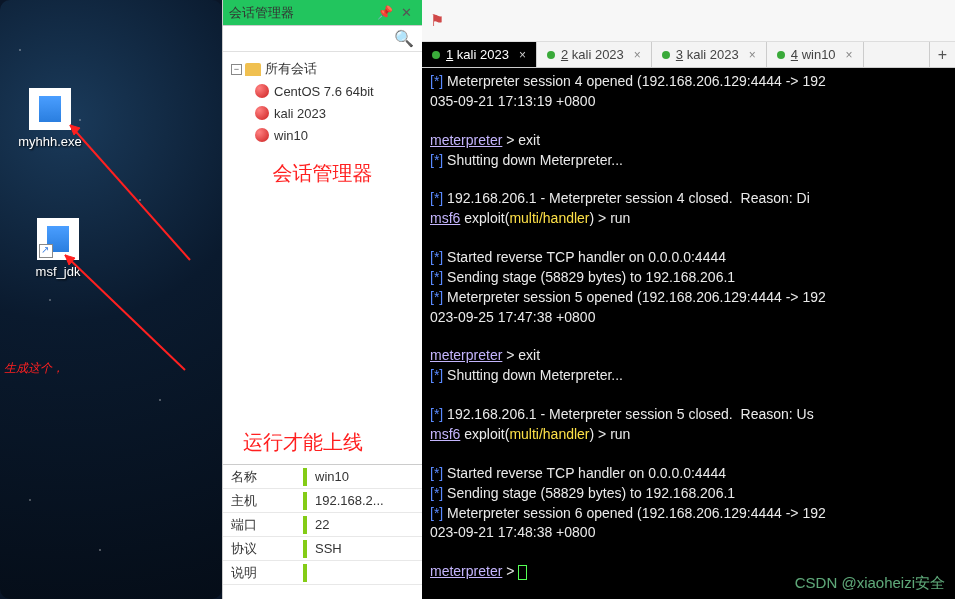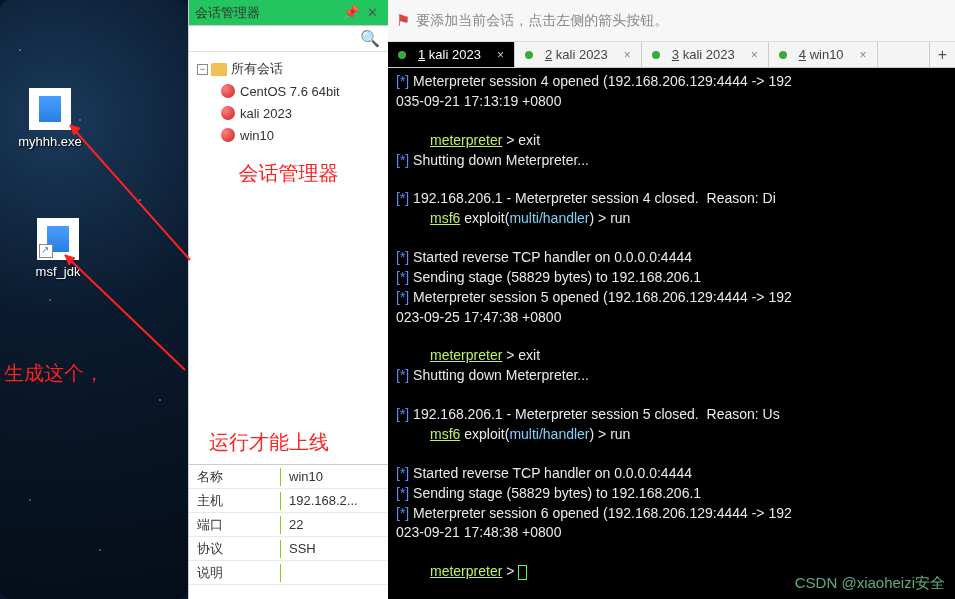--- a/index.html
+++ b/index.html
@@ -1,67 +1,67 @@
 <!DOCTYPE html>
 <html><head>
 <meta charset="utf-8">
 <style>
 * { margin:0; padding:0; box-sizing:border-box; font-family:"Microsoft YaHei",Arial,sans-serif; }
 body { width:955px; height:599px; overflow:hidden; display:flex; background:#0a1628; }
 
 
-.desktop { width:188px; height:100%; background:radial-gradient(circle at 30% 20%,#1a3a5a 0%,#0a1a2e 40%,#050d18 100%); position:relative;border-radius:10px; }
+.desktop { width:222px; height:100%; background:radial-gradient(circle at 30% 20%,#1a3a5a 0%,#0a1a2e 40%,#050d18 100%); position:relative;border-radius:10px; }
 .desktop::before { content:""; position:absolute; inset:0; background-image:radial-gradient(1px 1px at 20px 50px,#fff,transparent),radial-gradient(1px 1px at 80px 120px,#eee,transparent),radial-gradient(1px 1px at 140px 200px,#fff,transparent),radial-gradient(1px 1px at 50px 300px,#eee,transparent),radial-gradient(1px 1px at 160px 400px,#fff,transparent),radial-gradient(1px 1px at 30px 500px,#eee,transparent),radial-gradient(1px 1px at 100px 550px,#fff,transparent); }
 .desktop-icon { position:absolute; width:80px; text-align:center; cursor:pointer; }
 .desktop-icon .icon-img { width:42px; height:42px; background:#fff; margin:0 auto 4px; display:flex; align-items:center; justify-content:center; }
 .desktop-icon .icon-img::before { content:""; width:22px; height:26px; background:linear-gradient(#4a9eff,#2a7edf); }
 .desktop-icon .label { color:#fff; font-size:13px; text-shadow:1px 1px 2px #000; }
 .shortcut-arrow { position:absolute; bottom:2px; left:2px; width:14px; height:14px; background:#fff; border:1px solid #888; }
 .shortcut-arrow::before { content:"↗"; position:absolute; font-size:10px; color:#3a7edf; left:1px; top:-1px; }
 
-.annotation { position:absolute; color:#ff2020; font-size:20px; font-weight:500; white-space:nowrap; z-index:5; }
+.annotation { position:absolute; color:#ff2020; font-size:12px; font-weight:500; white-space:nowrap; z-index:5;font-style:italic; }
 .arrow-line { position:absolute; stroke:#ff2020; fill:#ff2020; z-index:4; }
 
 
 .session-mgr { width:200px; height:100%; background:#fff; display:flex; flex-direction:column; border-left:1px solid #ccc; position:relative; }
 .hint-bar { height:42px; background:#f7f7f7; border-bottom:1px solid #ddd; display:flex; align-items:center; padding:0 8px; font-size:14px; color:#888; overflow:hidden; white-space:nowrap; }
 .hint-bar .flag { color:#d04848; margin-right:6px; font-size:16px; }
 .sm-header { height:26px; background:#22c55e; border-bottom:1px solid #ccc; display:flex; align-items:center; padding:0 6px; font-size:13px; color:#333; }
 .sm-header .spacer { flex:1; }
 .sm-header .pin,.sm-header .close { cursor:pointer; padding:0 4px; color:#555; font-size:13px; }
 .sm-search { height:26px; border-bottom:1px solid #e0e0e0; display:flex; align-items:center; justify-content:flex-end; padding:0 8px; color:#888; }
 .sm-tree { flex:0 0 auto; padding:6px 4px; font-size:13px; color:#333; }
 .tree-row { display:flex; align-items:center; height:22px; cursor:pointer; padding-left:4px; }
 .tree-row.child { padding-left:28px; }
 .tree-toggle { width:11px; height:11px; border:1px solid #888; display:flex; align-items:center; justify-content:center; font-size:9px; margin-right:3px; color:#555; line-height:1; }
 .folder-icon { width:16px; height:13px; background:#f0c050; border-radius:2px 2px 0 0; margin-right:4px; }
 .session-icon { width:14px; height:14px; border-radius:50%; background:radial-gradient(circle at 30% 30%,#ff8080,#cc2020); margin-right:5px; }
 .annotation-mid { color:#ff2020; font-size:20px; padding:8px; text-align:center; }
 
 .props { border-top:1px solid #ccc; font-size:13px; }
 .props-row { display:flex; border-bottom:1px solid #e8e8e8; height:24px; align-items:center; }
-.props-row .key { width:92px; padding-left:8px; border-right:1px solid #84cc16; color:#333; }
+.props-row .key { width:84px; padding-left:8px; border-right:4px solid #84cc16; color:#333; }
 .props-row .val { padding-left:8px; color:#333; overflow:hidden; white-space:nowrap; }
 
 
 .term-area { flex:1; height:100%; display:flex; flex-direction:column; background:#fff; }
 .term-area .hint-bar { width:100%; }
 .tabs { display:flex; background:#f4f4f4; border-bottom:1px solid #ccc; height:26px; }
-.tab { display:flex; align-items:center; padding:0 10px; border-right:1px solid #ccc; font-size:13px; color:#444; cursor:pointer; gap:12px; position:relative; }
+.tab { display:flex; align-items:center; padding:0 10px; border-right:1px solid #ccc; font-size:13px; color:#444; cursor:pointer; gap:6px; position:relative; }
 .tab.active { background:#000; color:#fff; }
 .tab .dot { width:8px; height:8px; border-radius:50%; background:#3aaa3a; }
 .tab .underline { text-decoration:underline; }
 .tab .close-x { color:#888; font-size:12px; margin-left:4px; }
 .tab.active .close-x { color:#ccc; }
 .tab-add { width:26px; display:flex; align-items:center; justify-content:center; cursor:pointer; color:#555; border-left:1px solid #ccc; margin-left:auto; }
 
 .terminal { flex:1; background:#000; padding:4px 8px; font-family:"Consolas","Courier New",monospace; font-size:14px; color:#eaeaea; line-height:1.35; overflow:hidden; white-space:pre; position:relative; }
 .c-blue { color:#5a8aff; }
-.c-cyan { color:#bef264; text-decoration:underline;margin-left:34px; }
-.c-red { color:#7dd3fc; }
+.c-cyan { color:#c4b5fd; text-decoration:underline; }
+.c-red { color:#fde047; }
 .cursor-block { display:inline-block; width:9px; height:15px; border:1px solid #55ff55; vertical-align:middle; }
 
 .watermark { position:absolute; bottom:6px; right:10px; color:#86efac; font-size:15px; opacity:0.7; font-family:sans-serif; }
 </style>
 </head>
 <body>
 
 <div class="desktop">
   <div class="desktop-icon" style="top:88px;left:10px">
     <div class="icon-img"></div>
@@ -141,21 +141,20 @@
         <div class="key">说明</div>
         <div class="val"></div>
       </div>
   </div>
   <div style="height:14px"></div>
 </div>
 
 <div class="term-area">
   <div class="hint-bar">
     <span class="flag">⚑</span>
-    <span>要添加当前会话，点击左侧的箭头按钮。</span>
   </div>
   <div class="tabs">
     <div class="tab active">
       <span class="dot"></span>
       <span><span class="underline">1</span> <span>kali 2023</span></span>
       <span class="close-x">×</span>
     </div>
     <div class="tab">
       <span class="dot"></span>
       <span><span class="underline">2</span> <span>kali 2023</span></span>

